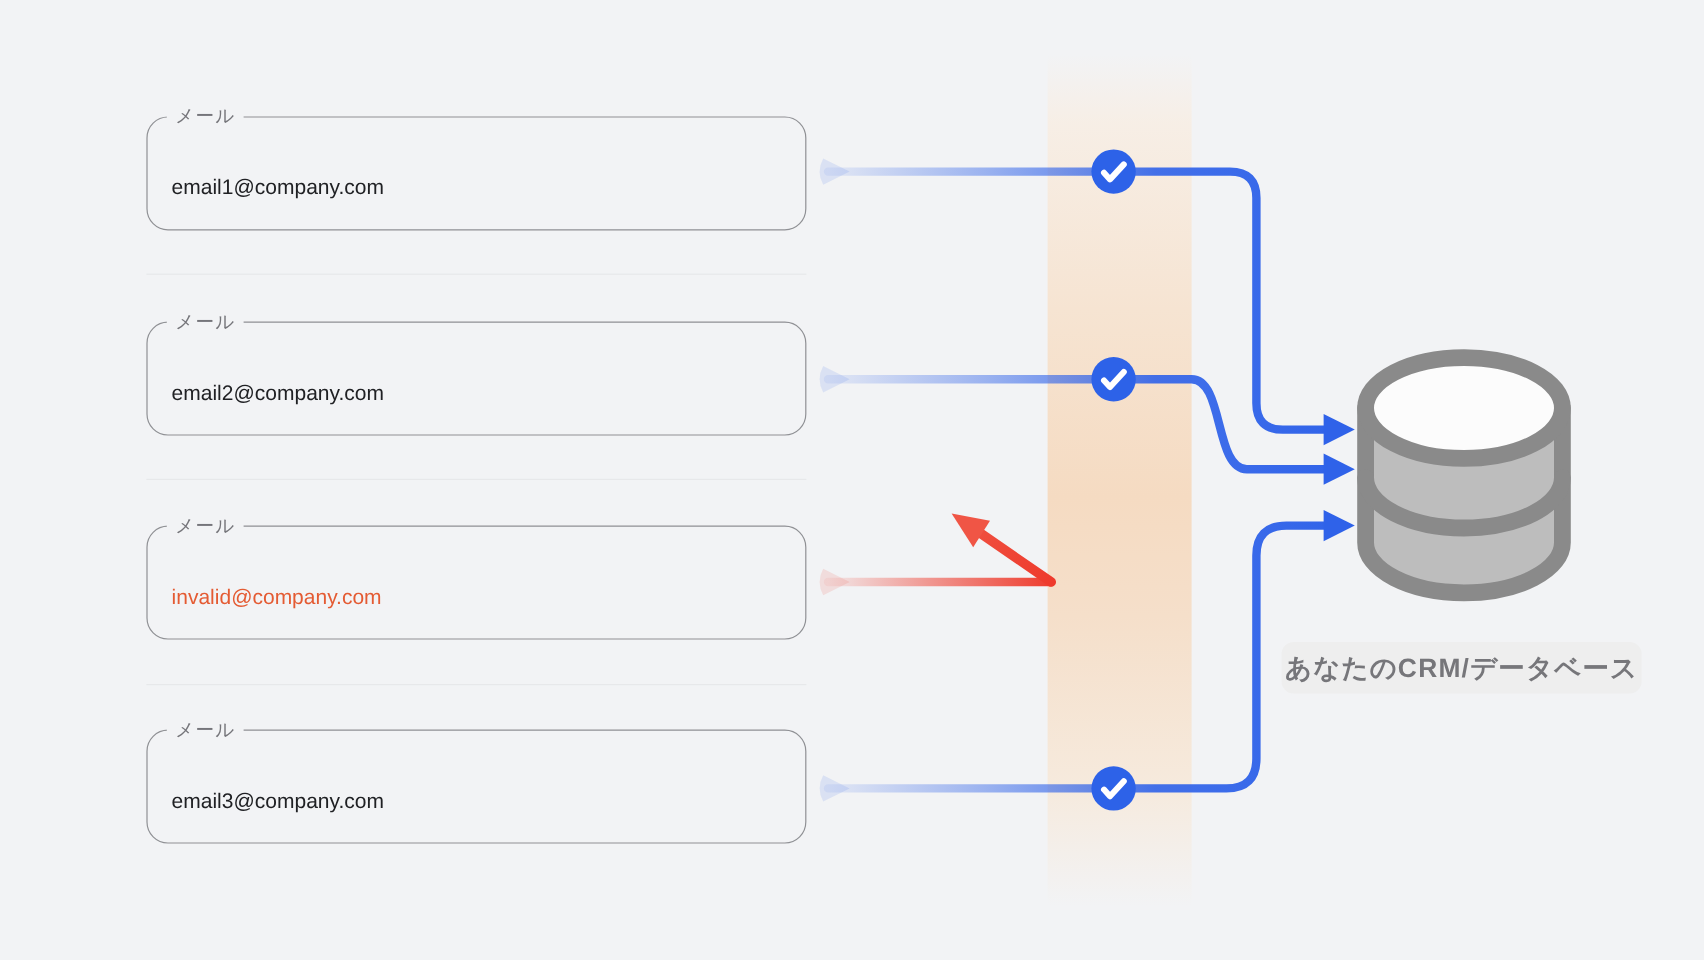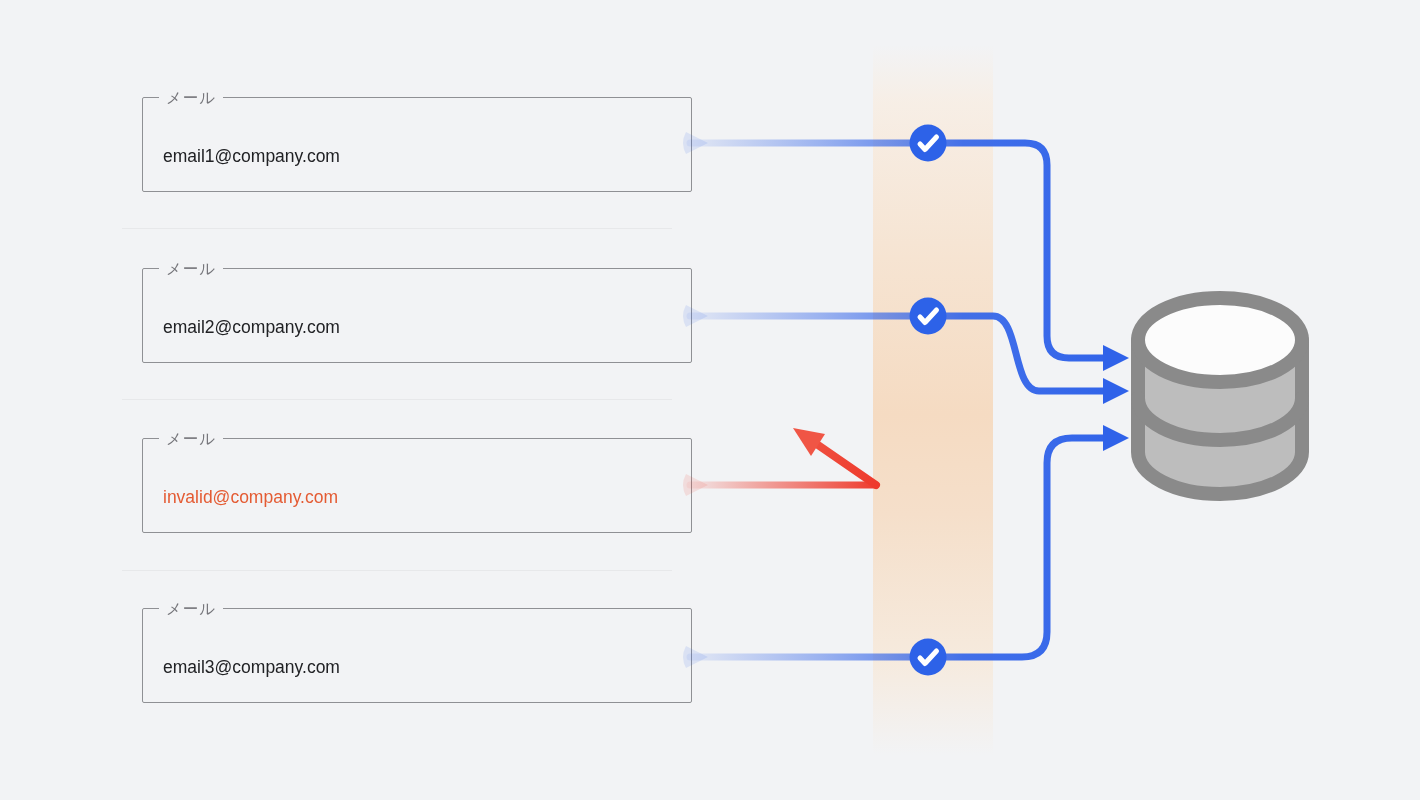--- a/index.html
+++ b/index.html
@@ -26,24 +26,23 @@
       rgba(245,223,202,1) 66%,
       rgba(246,234,221,1) 86%,
       rgba(247,241,234,0) 100%);
   }
 
   
   .field{
     position:absolute;
     left:122px;width:550px;height:95px;
     border:1.6px solid var(--field-border,#8f9094);
-    border-radius:2px;
+    border-radius:18px;
     box-sizing:border-box;
     background:transparent;
-    margin-left:20px;
   }
   .field .field-label{
     position:absolute;
     top:-10px;left:16px;
     padding:0 7px;
     font-size:15.5px;
     color:var(--field-label,#75757a);
     background:var(--page-bg,#f2f3f5);
     line-height:20px;
     letter-spacing:1px;
@@ -177,14 +176,15 @@
       <path d="M-8,1 L-3,6.5 L8.5,-6" fill="none" stroke="#ffffff" stroke-width="5" stroke-linecap="round" stroke-linejoin="round"></path>
     </g>
 
     <g>
       <path d="M1138,340 V452 A82,42 0 0 0 1302,452 V340" fill="var(--db-body-fill,#bdbdbd)" stroke="var(--db-stroke,#8a8a8a)" stroke-width="14" stroke-linecap="round" stroke-linejoin="round"></path>
       <path d="M1138,398 A82,42 0 0 0 1302,398" fill="none" stroke="var(--db-stroke,#8a8a8a)" stroke-width="14" stroke-linecap="round"></path>
       <ellipse cx="1220" cy="340" rx="82" ry="42" fill="var(--db-top-fill,#fcfcfc)" stroke="var(--db-stroke,#8a8a8a)" stroke-width="14"></ellipse>
     </g>
   </svg>
 
+  <div class="db-label">あなたのCRM/データベース</div>
 
 </div>
 
 </body></html>

